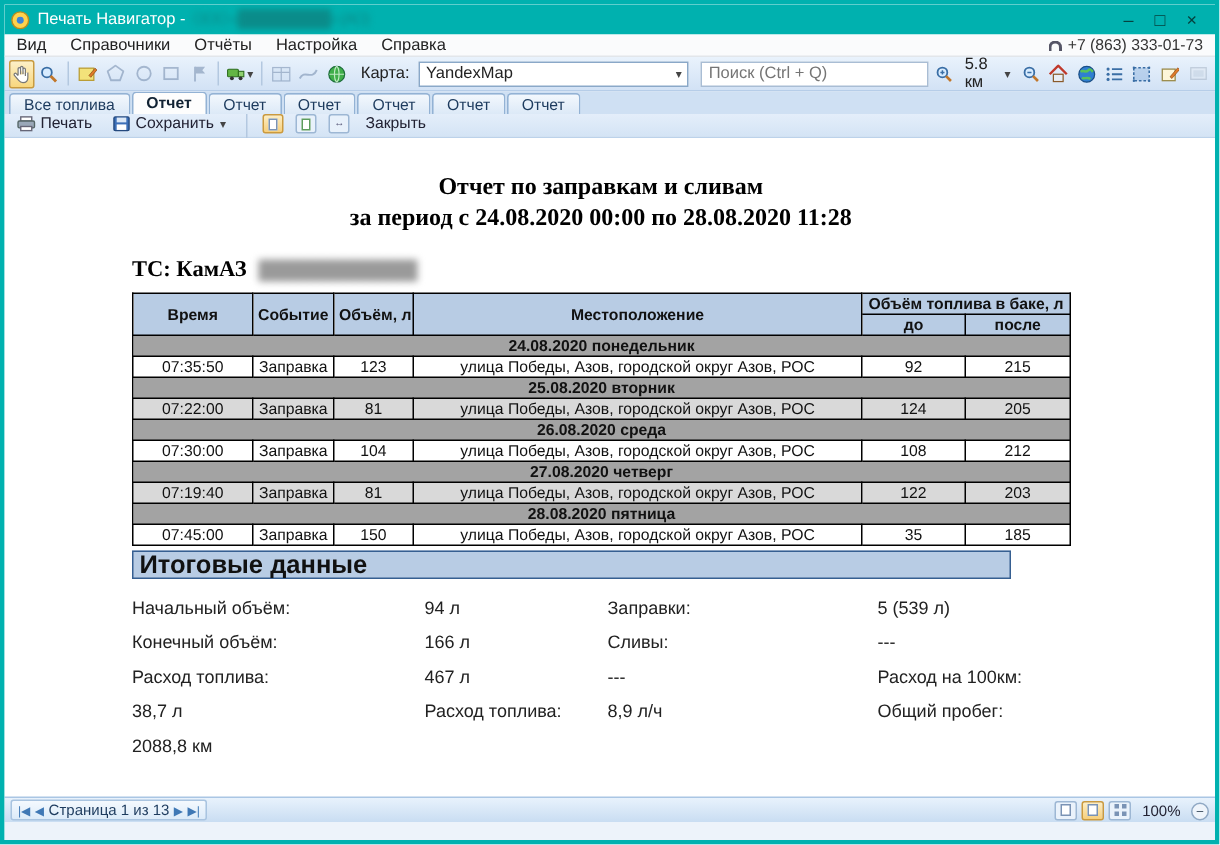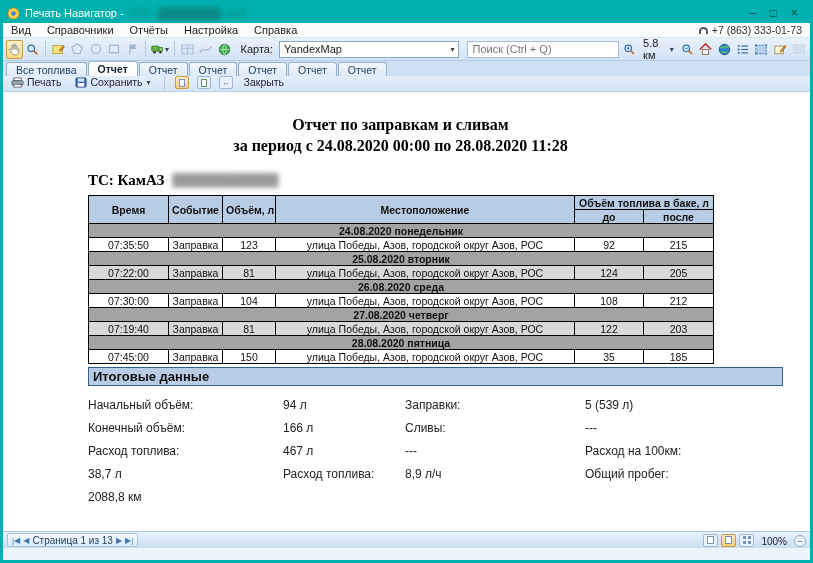--- a/index.html
+++ b/index.html
@@ -54,21 +54,21 @@
   .vehicle-line { font-family:"Liberation Serif", serif; font-weight:bold; font-size:15px; color:#000; margin-bottom:6px; display:flex; align-items:center; gap:8px; }
   .vehicle-redacted { filter:blur(2.5px); color:#9a9a9a; font-size:12px; letter-spacing:-1px; }
 
   table.report { border-collapse:collapse; width:625px; table-layout:fixed; font-size:10.5px; color:#111; }
   table.report th, table.report td { border:1px solid #000; padding:0 3px; height:14px; text-align:center; overflow:hidden; white-space:nowrap; }
   table.report th { background:#b8cce4; font-weight:bold; }
   .col-time{width:80px}.col-event{width:54px}.col-vol{width:53px}.col-loc{width:299px}.col-b{width:69px}.col-a{width:70px}
   tr.day-row td { background:#a3a3a3; font-weight:bold; }
   tr.data-row.shaded td { background:#d9d9d9; }
 
-  .summary-header { margin-top:3px; width:695px; height:19px; background:#b8cce4; border:1px solid #365f91; font-weight:bold; font-size:13px; color:#111; display:flex; align-items:center; padding-left:4px; }
+  .summary-header { margin-top:3px; width:586px; height:19px; background:#b8cce4; border:1px solid #365f91; font-weight:bold; font-size:17px; color:#111; display:flex; align-items:center; padding-left:4px; }
   .summary-grid { margin-top:12px; display:grid; grid-template-columns:195px 122px 180px auto; row-gap:9px; font-size:12px; color:#222; }
   .summary-grid div { line-height:14px; }
 
   
   .statusbar { height:17px; background:linear-gradient(#e8f2fc,#c9ddf2); border-top:1px solid #aac6e4; display:flex; align-items:center; padding:0 4px; flex:0 0 auto; font-size:10px; color:#1d3b5e; }
   .pager { display:flex; align-items:center; gap:3px; border:1px solid #a9c4e0; border-radius:2px; padding:0 4px; height:14px; background:linear-gradient(#f4f9fe,#dcebf9); }
   .pager .nav { color:#3f78b5; font-size:8px; }
   .status-right { margin-left:auto; display:flex; align-items:flex-end; gap:3px; }
   .view-btn { width:15px; height:13px; border:1px solid #9db7d4; border-radius:2px; background:#eaf2fb; display:flex; align-items:center; justify-content:center; }
   .view-btn.on { background:linear-gradient(#fdeec4,#f6cf7c); border-color:#cb9a3e; }

